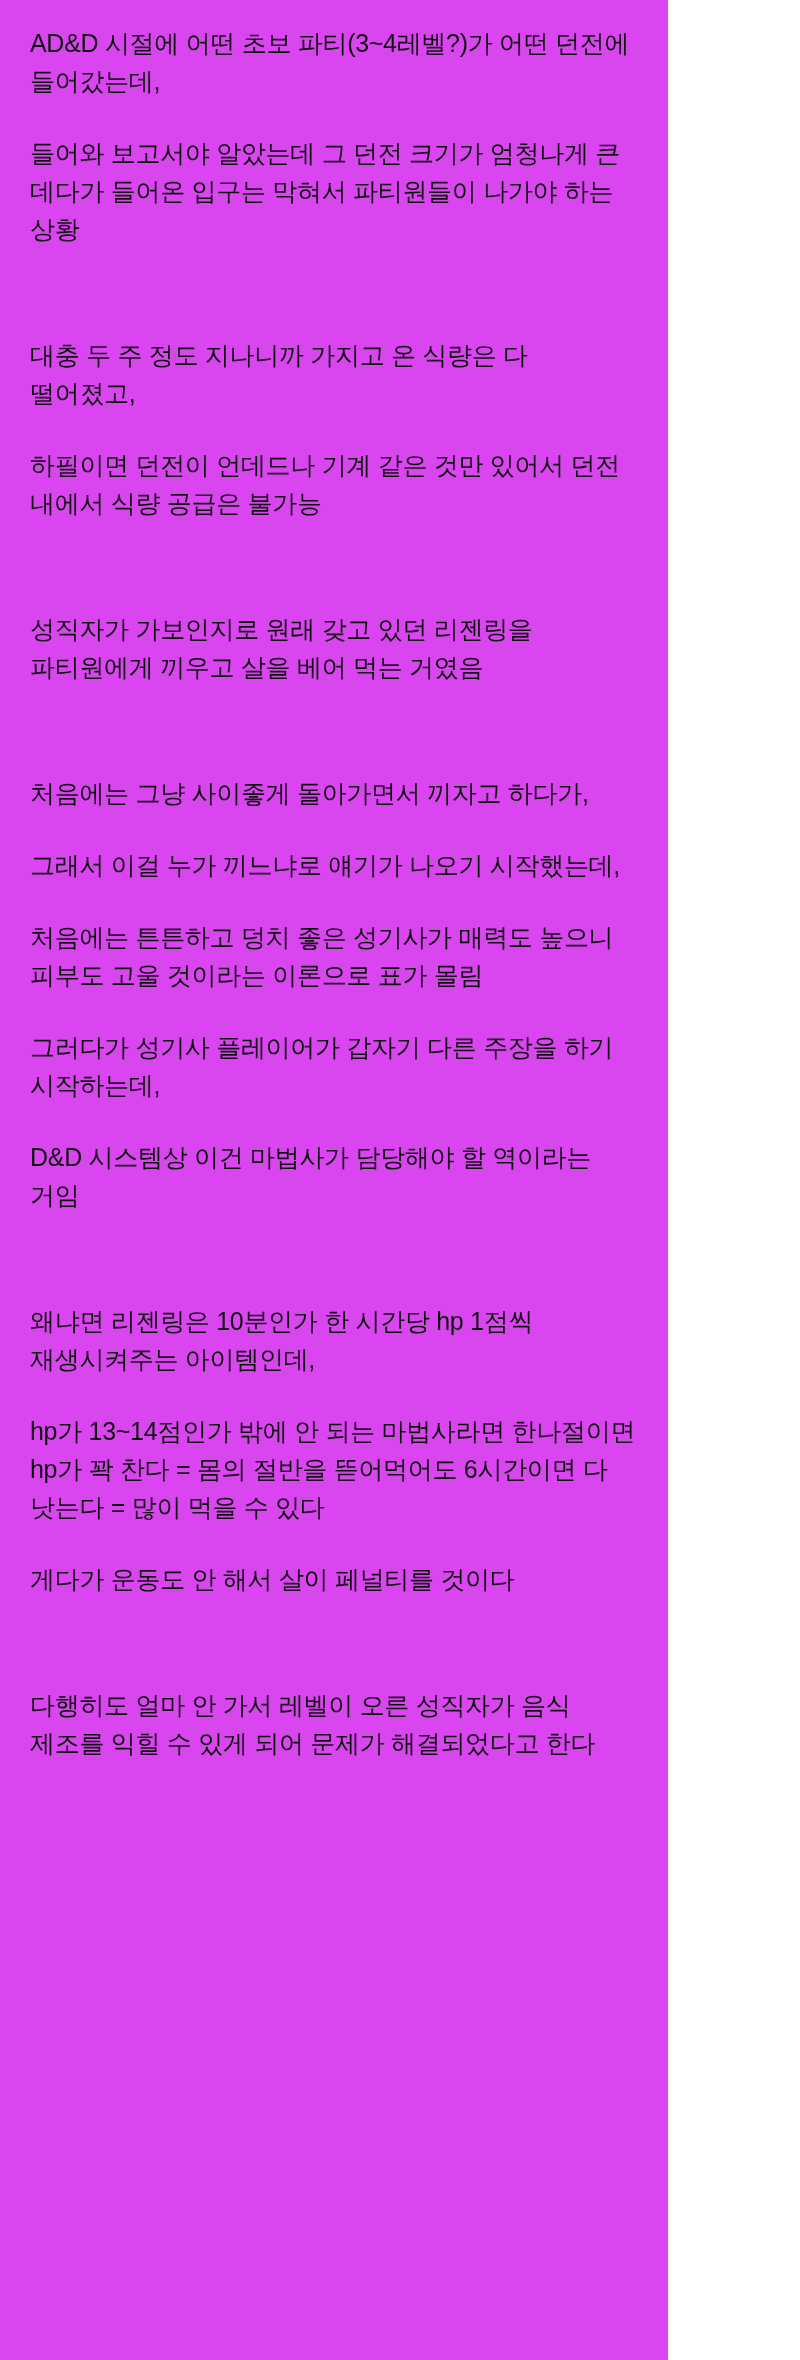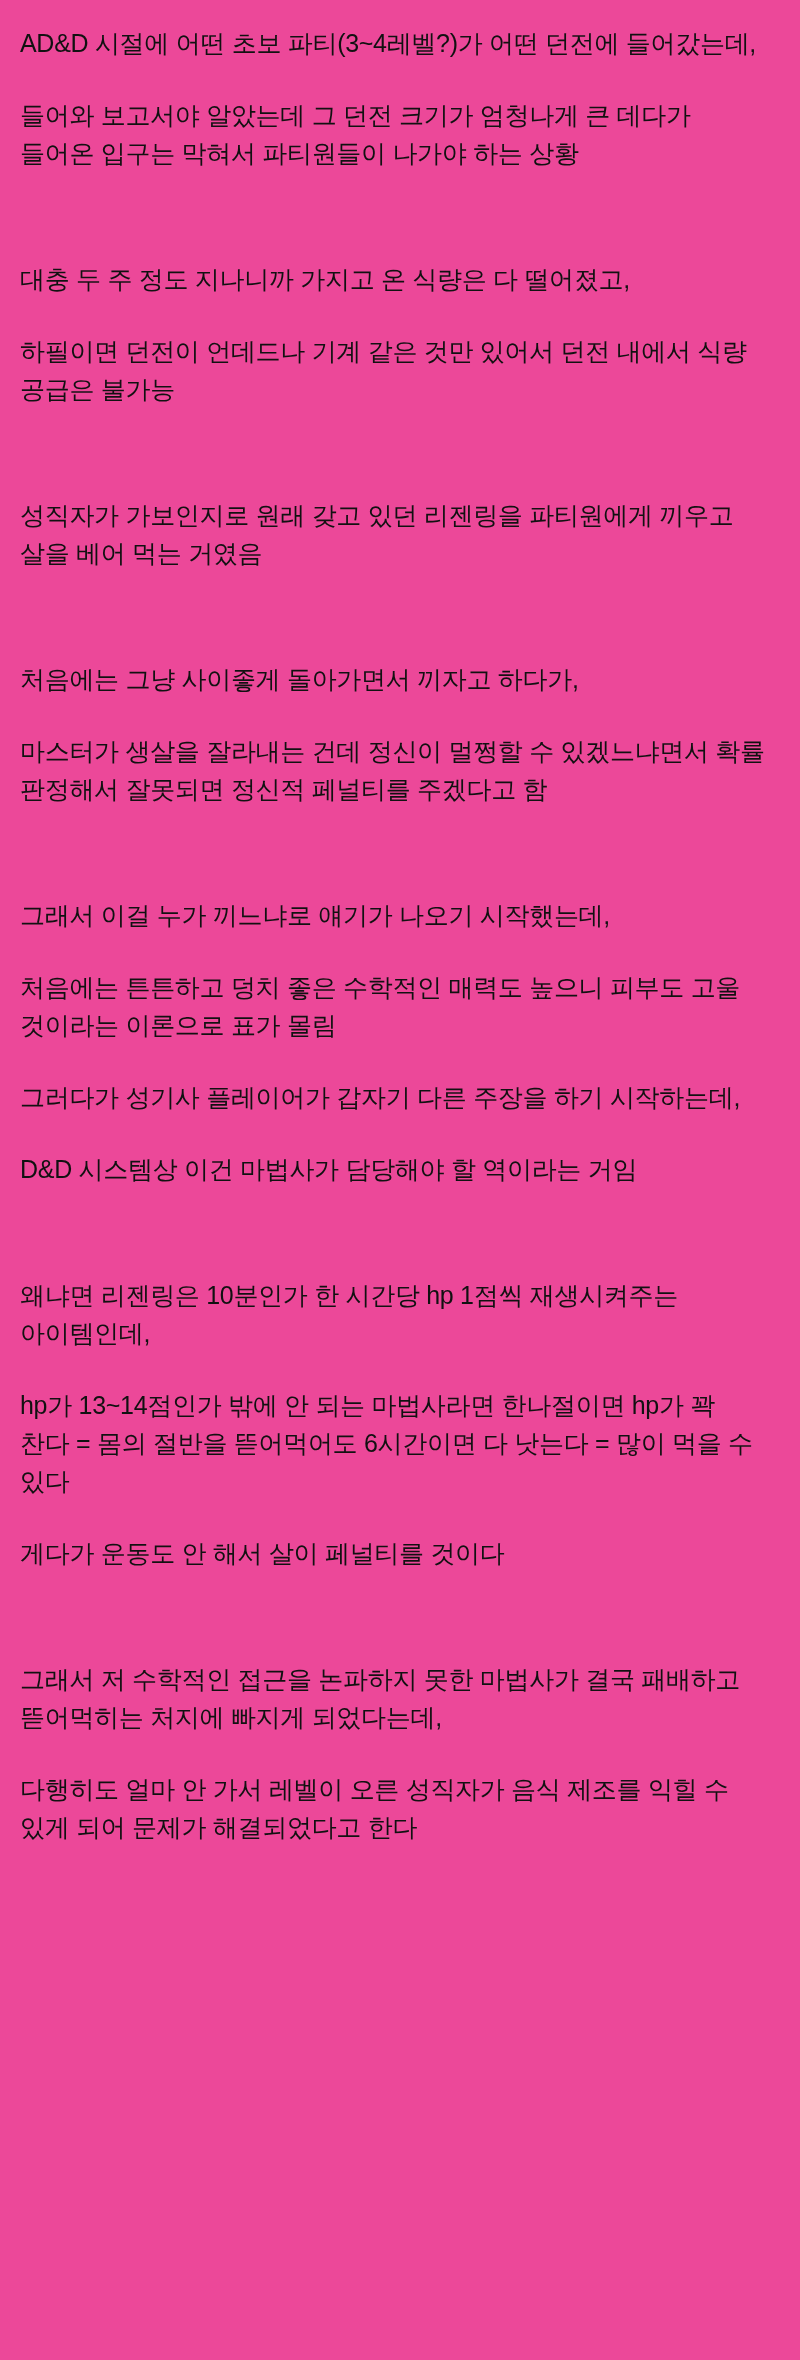--- a/index.html
+++ b/index.html
@@ -7,25 +7,25 @@
     padding: 0;
     background: #ffffff;
   }
   body {
     width: 800px;
     min-height: 2360px;
     font-family: "Liberation Sans", sans-serif;
     color: #000000;
   }
   .page {
-    width: 800px;
+    width: 668px;
     min-height: 2360px;
     box-sizing: border-box;
-    padding: 24px 30px 30px 20px;
-    background: #ec4899;
+    padding: 24px 30px 30px 30px;
+    background: #d946ef;
   }
   .block {
     margin: 0;
   }
   .para {
     font-size: 25px;
     line-height: 1.52;
     letter-spacing: -0.3px;
     color: #111111;
     margin: 0 0 34px 0;
@@ -45,24 +45,22 @@
 <body style="background: rgb(255, 255, 255);">
 
 <div class="page">
   <div class="block">
     <p class="para gap-small">AD&amp;D 시절에 어떤 초보 파티(3~4레벨?)가 어떤 던전에 들어갔는데,</p>
     <p class="para gap-large">들어와 보고서야 알았는데 그 던전 크기가 엄청나게 큰 데다가 들어온 입구는 막혀서 파티원들이 나가야 하는 상황</p>
     <p class="para gap-small">대충 두 주 정도 지나니까 가지고 온 식량은 다 떨어졌고,</p>
     <p class="para gap-large">하필이면 던전이 언데드나 기계 같은 것만 있어서 던전 내에서 식량 공급은 불가능</p>
     <p class="para gap-large">성직자가 가보인지로 원래 갖고 있던 리젠링을 파티원에게 끼우고 살을 베어 먹는 거였음</p>
     <p class="para gap-small">처음에는 그냥 사이좋게 돌아가면서 끼자고 하다가,</p>
-    <p class="para gap-large">마스터가 생살을 잘라내는 건데 정신이 멀쩡할 수 있겠느냐면서 확률 판정해서 잘못되면 정신적 페널티를 주겠다고 함</p>
     <p class="para gap-small">그래서 이걸 누가 끼느냐로 얘기가 나오기 시작했는데,</p>
-    <p class="para gap-small">처음에는 튼튼하고 덩치 좋은 수학적인 매력도 높으니 피부도 고울 것이라는 이론으로 표가 몰림</p>
+    <p class="para gap-small">처음에는 튼튼하고 덩치 좋은 성기사가 매력도 높으니 피부도 고울 것이라는 이론으로 표가 몰림</p>
     <p class="para gap-small">그러다가 성기사 플레이어가 갑자기 다른 주장을 하기 시작하는데,</p>
     <p class="para gap-large">D&amp;D 시스템상 이건 마법사가 담당해야 할 역이라는 거임</p>
     <p class="para gap-small">왜냐면 리젠링은 10분인가 한 시간당 hp 1점씩 재생시켜주는 아이템인데,</p>
     <p class="para gap-small">hp가 13~14점인가 밖에 안 되는 마법사라면 한나절이면 hp가 꽉 찬다 = 몸의 절반을 뜯어먹어도 6시간이면 다 낫는다 = 많이 먹을 수 있다</p>
     <p class="para gap-large">게다가 운동도 안 해서 살이 페널티를 것이다</p>
-    <p class="para gap-small">그래서 저 수학적인 접근을 논파하지 못한 마법사가 결국 패배하고 뜯어먹히는 처지에 빠지게 되었다는데,</p>
     <p class="para">다행히도 얼마 안 가서 레벨이 오른 성직자가 음식 제조를 익힐 수 있게 되어 문제가 해결되었다고 한다</p>
   </div>
 </div>
 
 </body></html>

